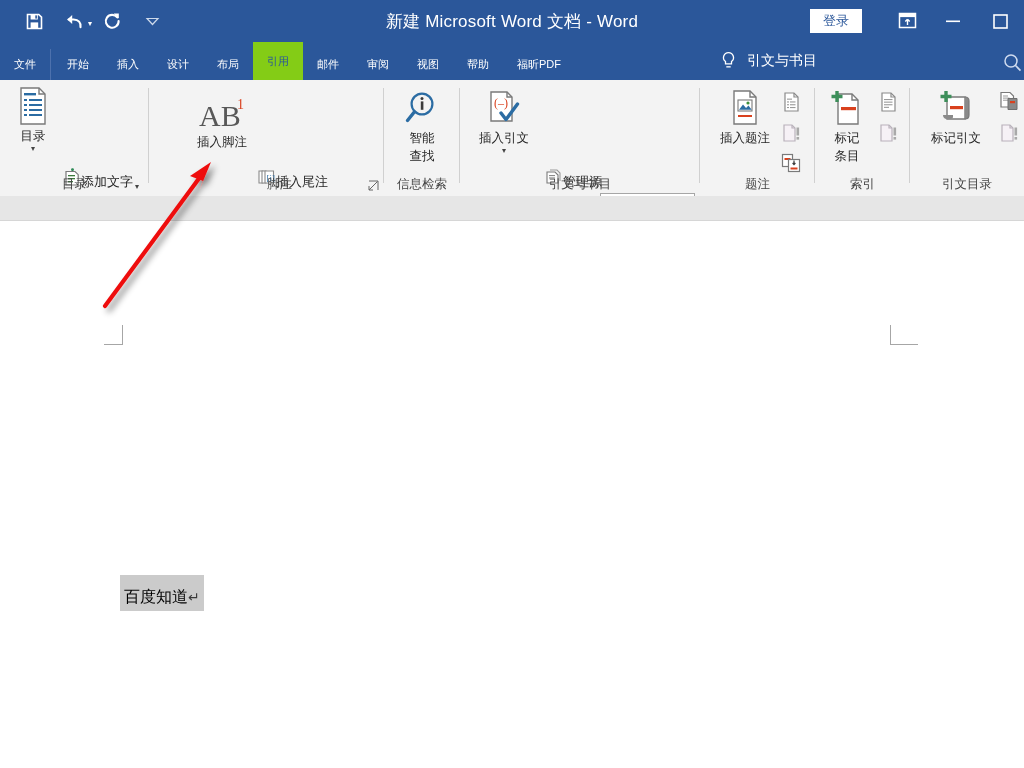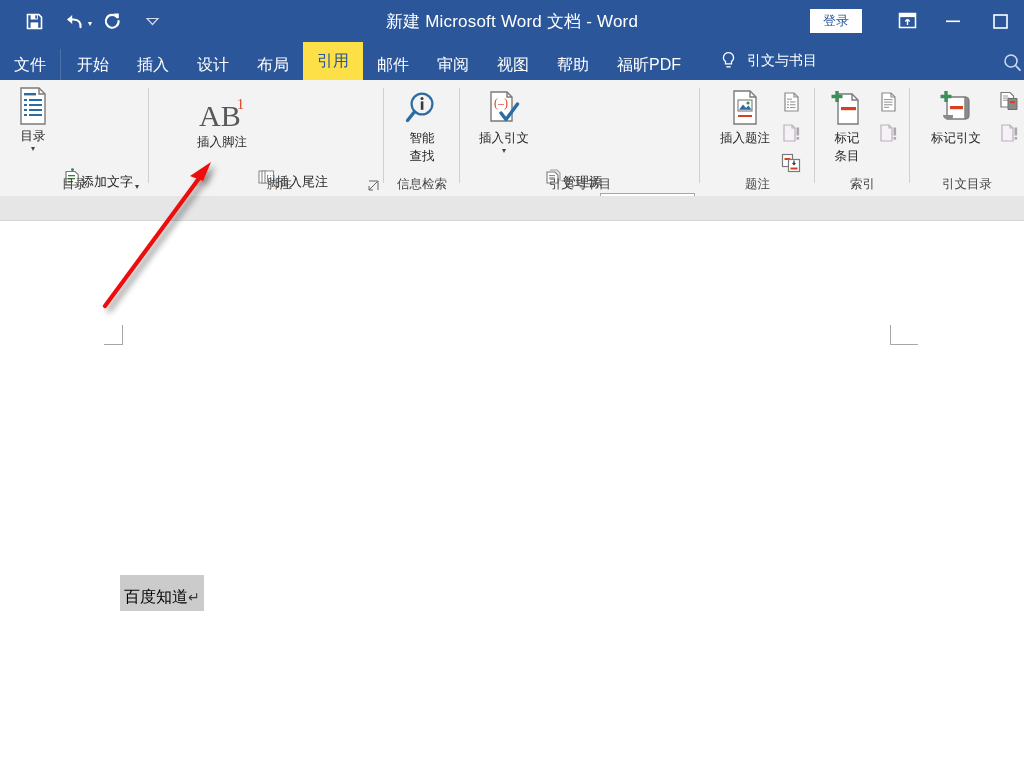--- a/index.html
+++ b/index.html
@@ -39,25 +39,25 @@
   }
   .win-max{width:48px;}
 
   
   .tabstrip{
     position:absolute;left:0;top:42px;width:1024px;height:38px;
     background:#2b579a;
   }
   .tabs{position:absolute;left:0;top:0;display:flex;align-items:flex-end;height:38px;}
   .tab{
-    color:#ffffff;font-size:16px;padding:0 14px;height:31px;line-height:31px;
+    color:#ffffff;font-size:11px;padding:0 14px;height:31px;line-height:31px;
     cursor:default;white-space:nowrap;
   }
   .tab.sep{border-right:1px solid #4d71ad;margin-right:2px;}
-  .tab.active{background:#fde047;color:#2b579a;height:38px;line-height:38px;}
+  .tab.active{background:#84cc16;color:#2b579a;height:38px;line-height:38px;}
   .tellme{
     position:absolute;left:720px;top:0;height:38px;display:flex;align-items:center;gap:10px;
     color:#ffffff;font-size:14px;
   }
   .tellme .bulb{display:flex;align-items:center;}
   .share-icon{position:absolute;right:2px;top:11px;color:#cfdbef;}
 
   
   .ribbon{
     position:absolute;left:0;top:80px;width:1024px;height:116px;

